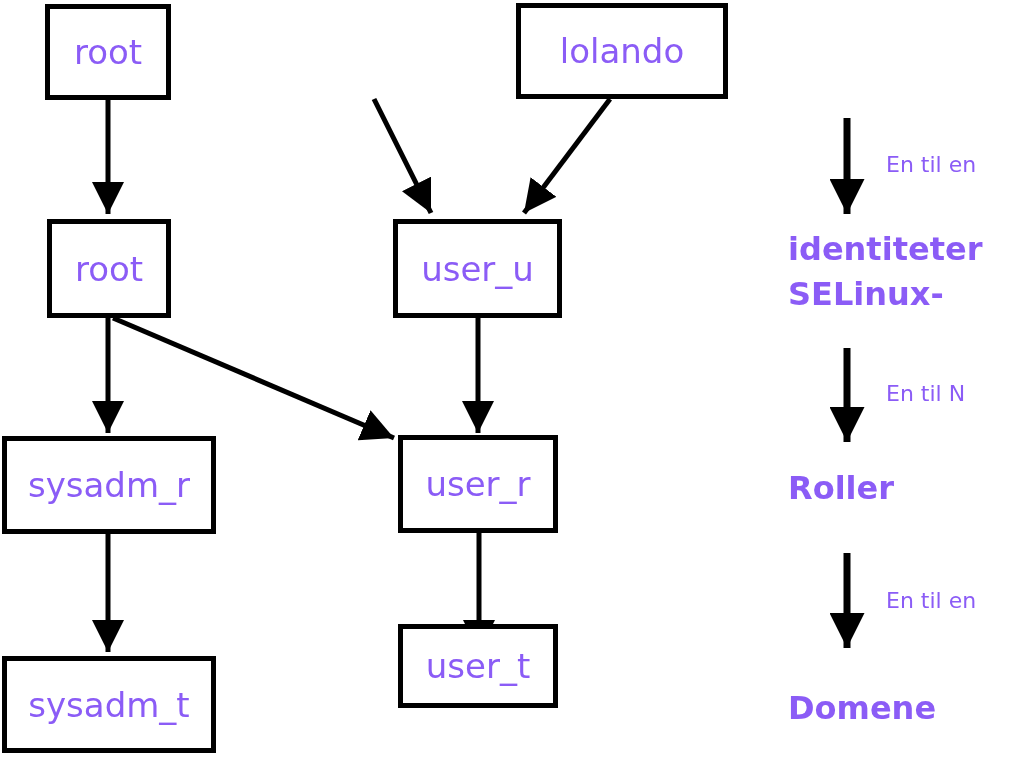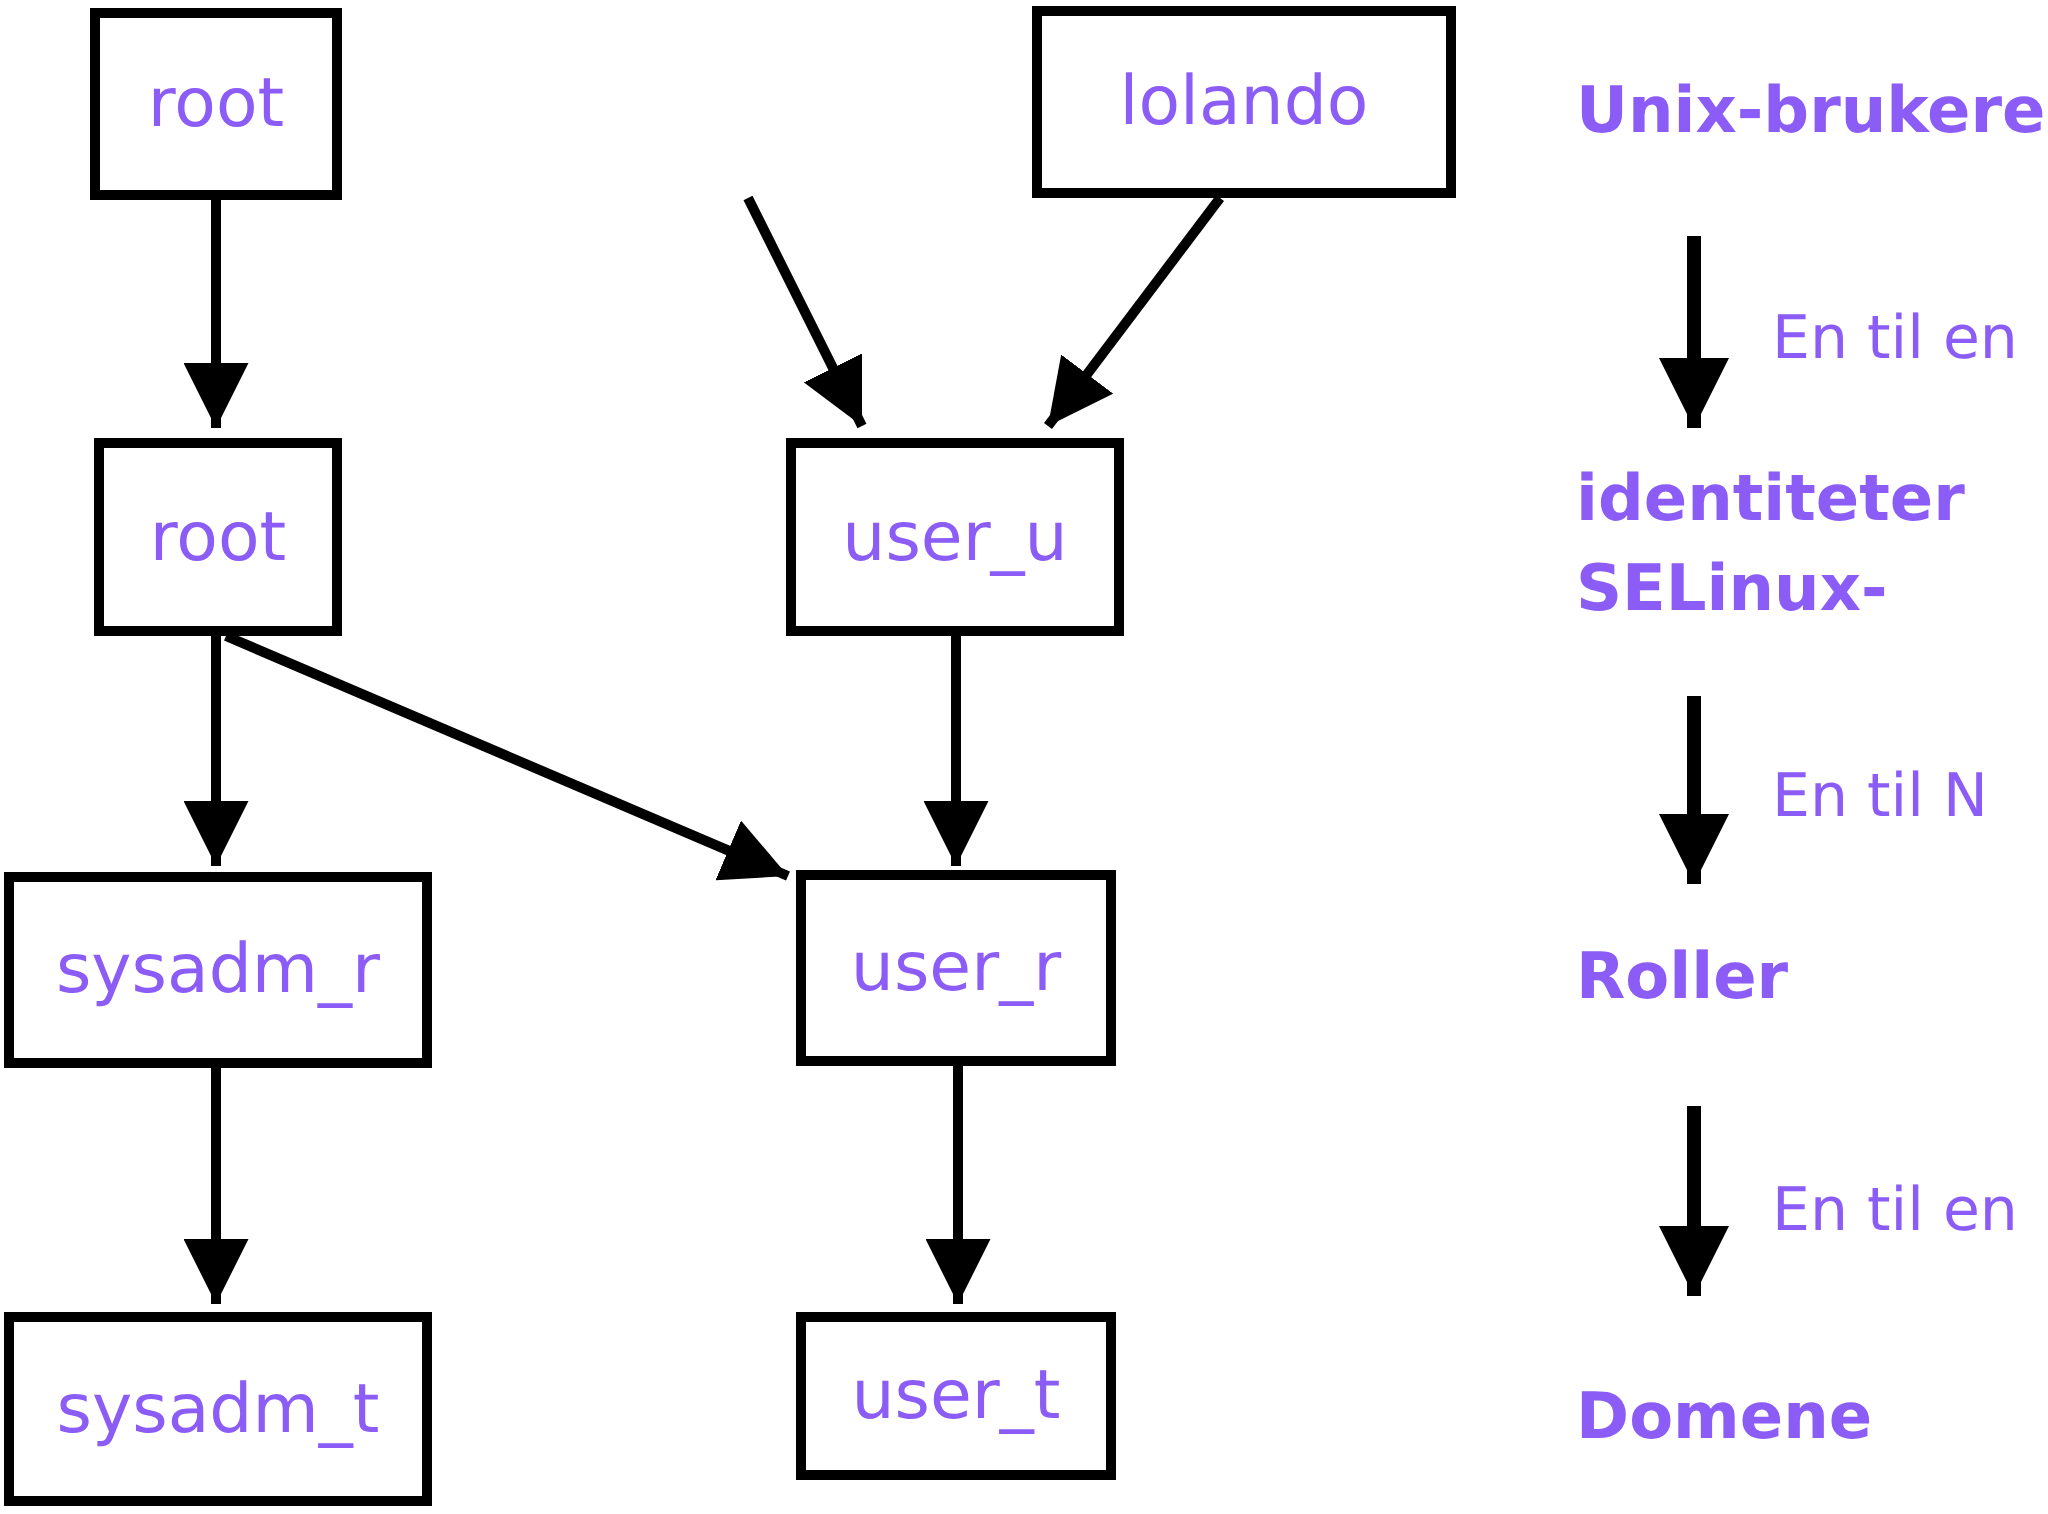--- a/index.html
+++ b/index.html
@@ -31,21 +31,21 @@
   }
   .legend-heading {
     position: absolute;
     font-size: 32px;
     font-weight: bold;
     line-height: 45px;
     white-space: nowrap;
   }
   .legend-rel {
     position: absolute;
-    font-size: 30px;
+    font-size: 22px;
     font-weight: normal;
     white-space: nowrap;
   }
 </style>
 </head>
 <body>
 
 <div class="stage">
 
   <svg class="arrow-layer" width="1024" height="757" viewBox="0 0 1024 757" xmlns="http://www.w3.org/2000/svg">
@@ -89,25 +89,24 @@
   <div class="node" style="left:2px;top:436px;width:214px;height:98px">
     <span>sysadm_r</span>
   </div>
   <div class="node" style="left:398px;top:435px;width:160px;height:98px">
     <span>user_r</span>
   </div>
 
   <div class="node" style="left:2px;top:656px;width:214px;height:97px">
     <span>sysadm_t</span>
   </div>
-  <div class="node" style="left:398px;top:656px;width:160px;height:84px">
+  <div class="node" style="left:398px;top:624px;width:160px;height:84px">
     <span>user_t</span>
   </div>
 
-  <div class="legend-heading" style="left:788px;top:33px">Unix-brukere</div>
 
   <div class="legend-rel" style="left:886px;top:152px">En til en</div>
 
   <div class="legend-heading" style="left:788px;top:227px">
     <div>identiteter</div>
     <div>SELinux-</div>
   </div>
 
   <div class="legend-rel" style="left:886px;top:381px">En til N</div>
 

